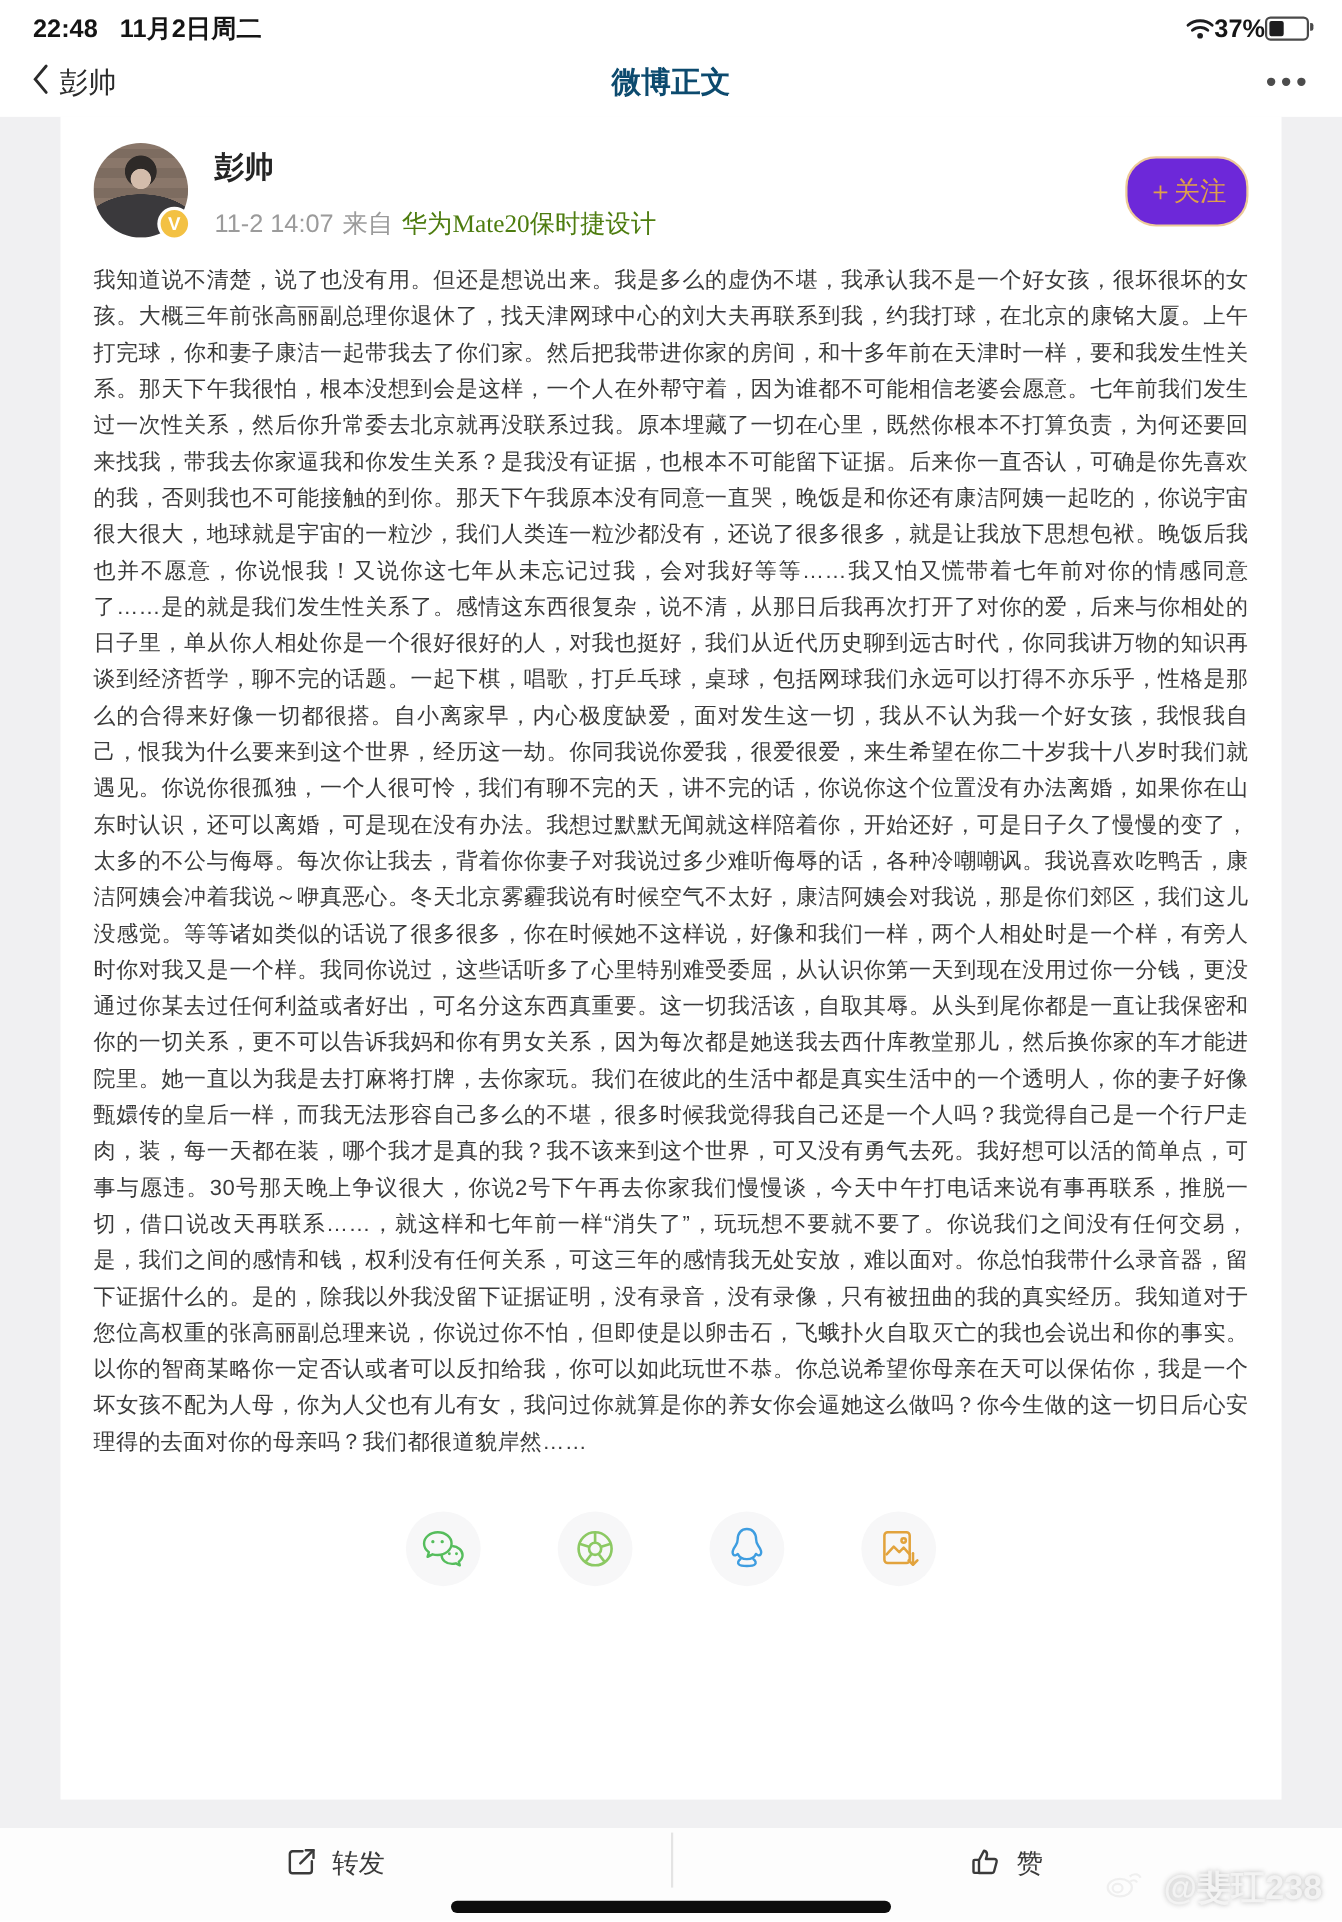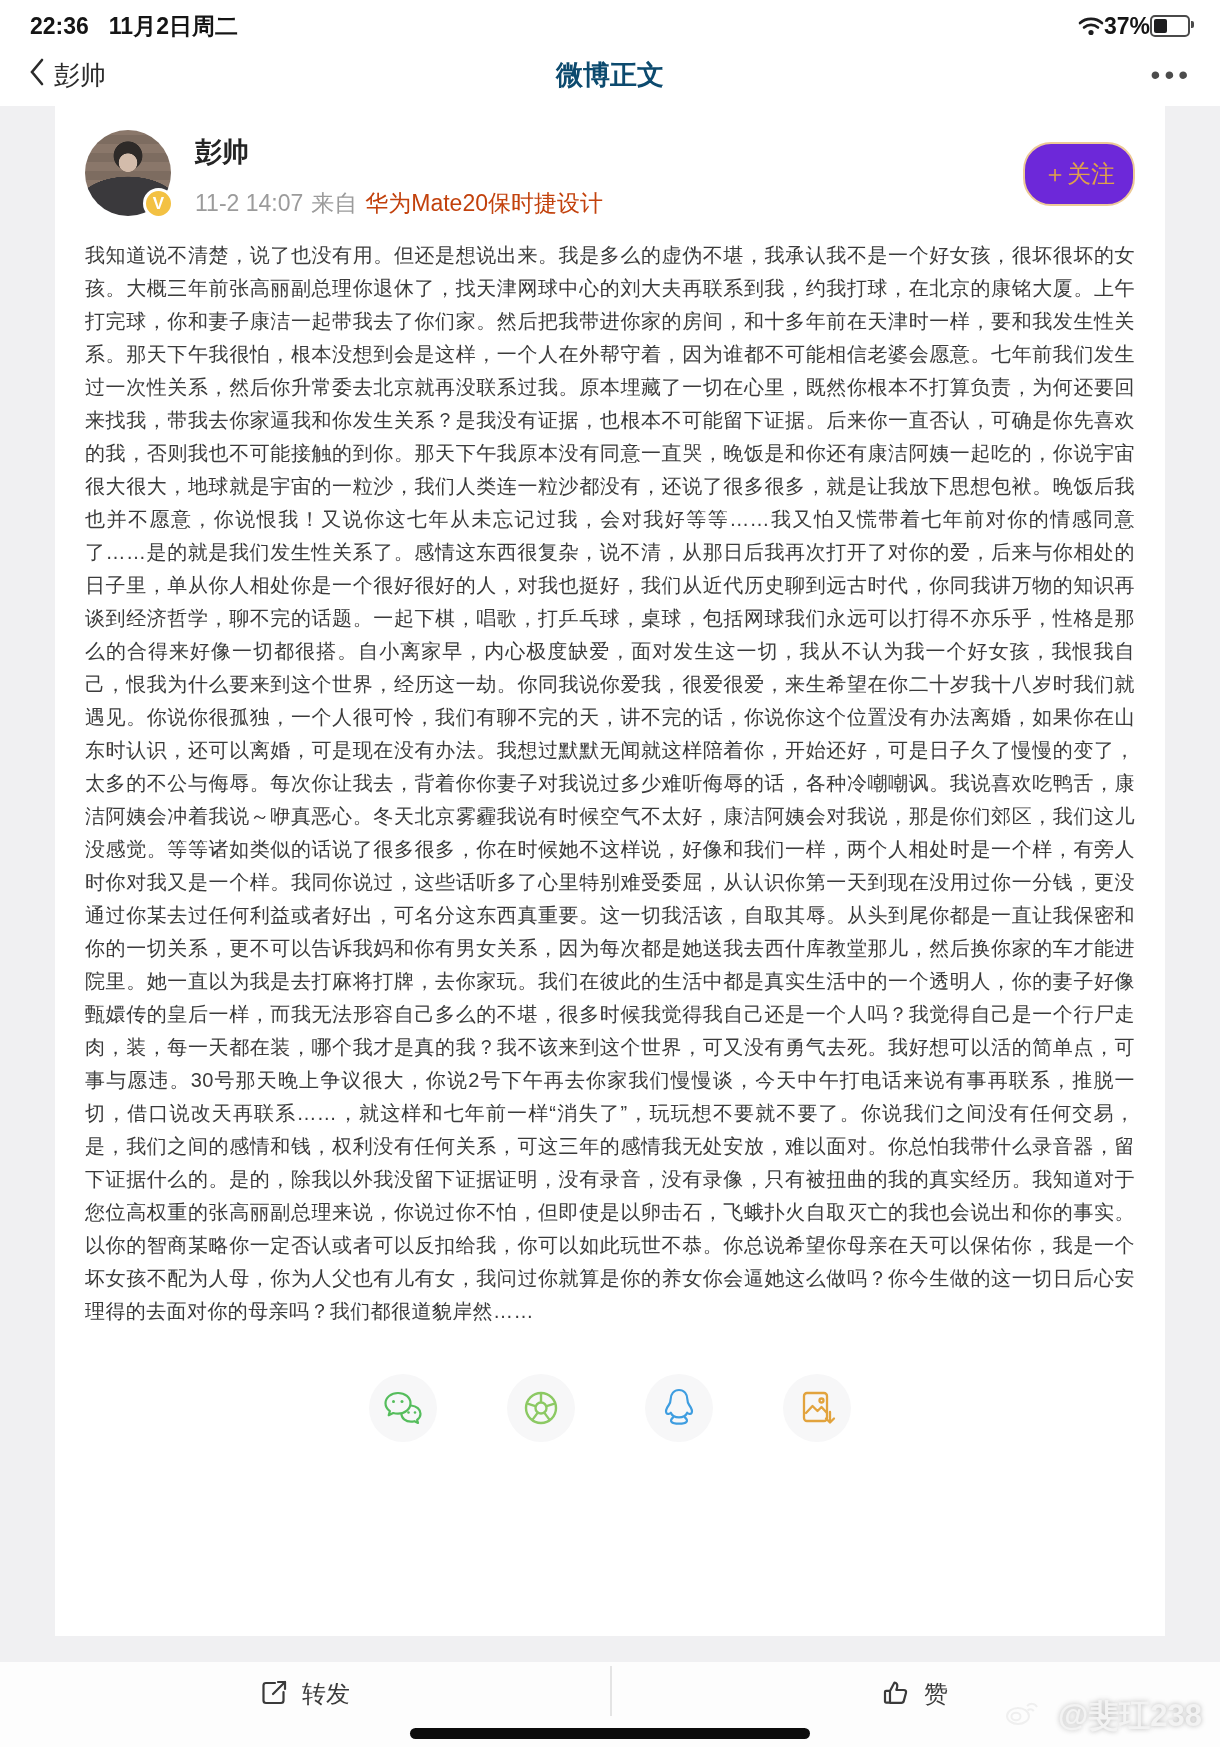--- a/index.html
+++ b/index.html
@@ -39,21 +39,21 @@
       repeating-linear-gradient(0deg,#7d6c60 0 9px,#8a776a 9px 18px);
   }
   .v-badge{
     position:absolute;right:-3px;bottom:-3px;width:31px;height:31px;border-radius:50%;
     background:#f3c143;border:3px solid #fff;color:#fff;font-size:17px;font-weight:800;
     display:flex;align-items:center;justify-content:center;box-sizing:border-box;
   }
   .author-info{margin-left:24px;padding-top:4px;}
   .author-name{font-size:27px;font-weight:700;color:#242424;cursor:pointer;}
   .post-meta{margin-top:18px;font-size:23px;color:#9b9b9b;display:flex;gap:8px;align-items:baseline;}
-  .post-meta .source-link{color:#c2410c;text-decoration:none;cursor:pointer;}
+  .post-meta .source-link{color:#4d7c0f;text-decoration:none;cursor:pointer;font-family:Liberation Serif, serif;}
   .follow-btn{
     margin-left:auto;margin-top:12px;min-width:112px;height:64px;border-radius:28px;
     border:2px solid #edca97;background:#6d28d9;color:#dfa04a;font-size:24px;
     display:flex;align-items:center;justify-content:center;cursor:pointer;
     font-family:inherit;padding:0 18px;box-sizing:border-box;
   }
   .post-body{
     margin-top:20px;font-size:20px;line-height:33px;color:#3b3b3b;
     text-align:justify;letter-spacing:0.4px;
   }
@@ -81,21 +81,21 @@
     position:absolute;right:18px;bottom:10px;font-size:31px;font-weight:700;
     color:#f3f3f3;text-shadow:0 0 5px rgba(170,170,170,0.85);
     filter:blur(0.7px);display:flex;align-items:center;gap:20px;pointer-events:none;
   }
 </style>
 </head>
 <body>
 
 <div class="status-bar">
   <div class="status-left">
-    <span>22:36</span>
+    <span>22:48</span>
     <span>11月2日周二</span>
   </div>
   <div class="status-right">
     <span class="wifi-icon">
       <svg width="26" height="20" viewBox="0 0 26 20">
           <g fill="none" stroke="#1d1d1f" stroke-width="2.6" stroke-linecap="round">
             <path d="M2 7 C8 1.5 18 1.5 24 7"></path>
             <path d="M6 11.5 C10 8 16 8 20 11.5"></path>
           </g>
           <circle cx="13" cy="16.5" r="2.6" fill="#1d1d1f"></circle>

